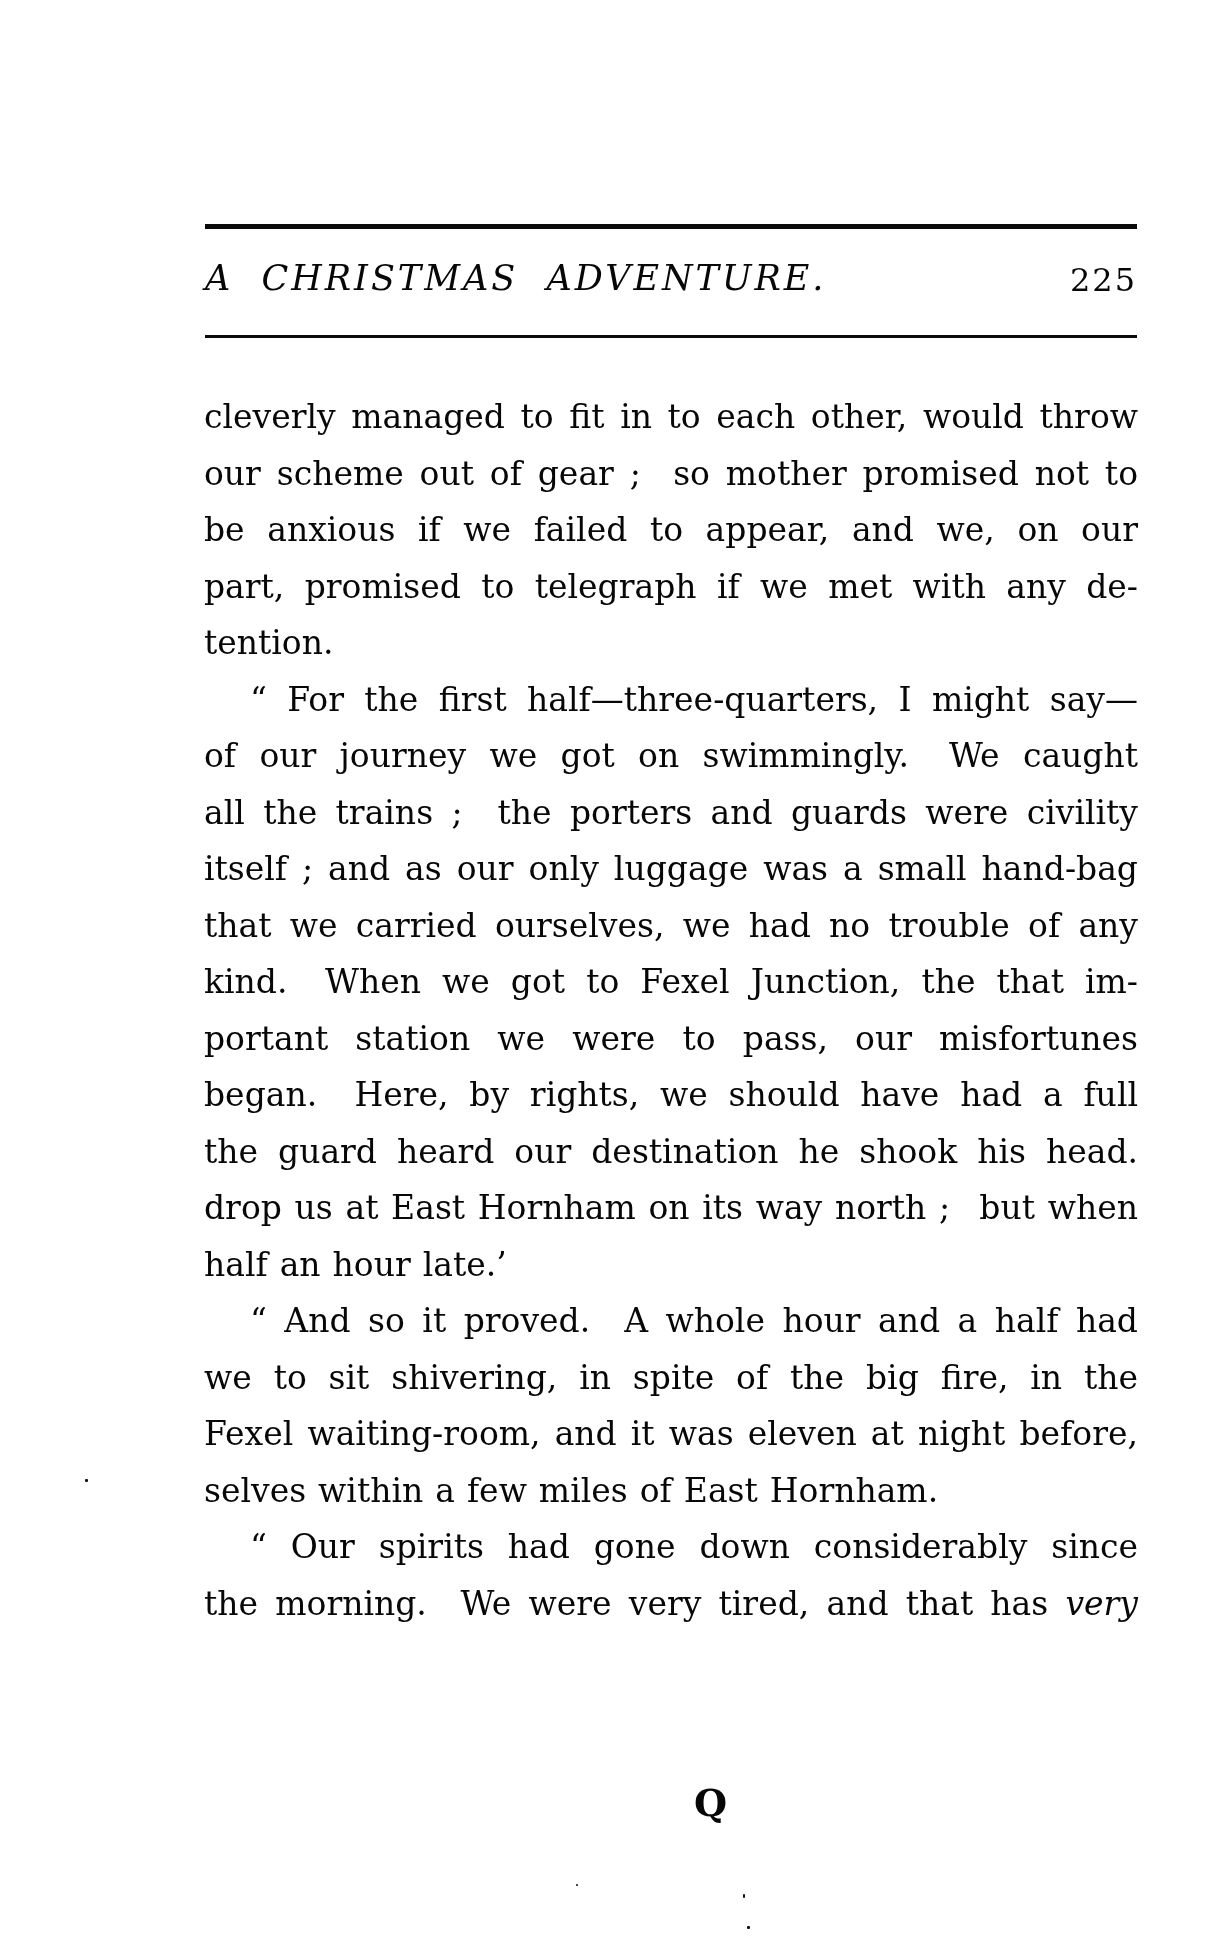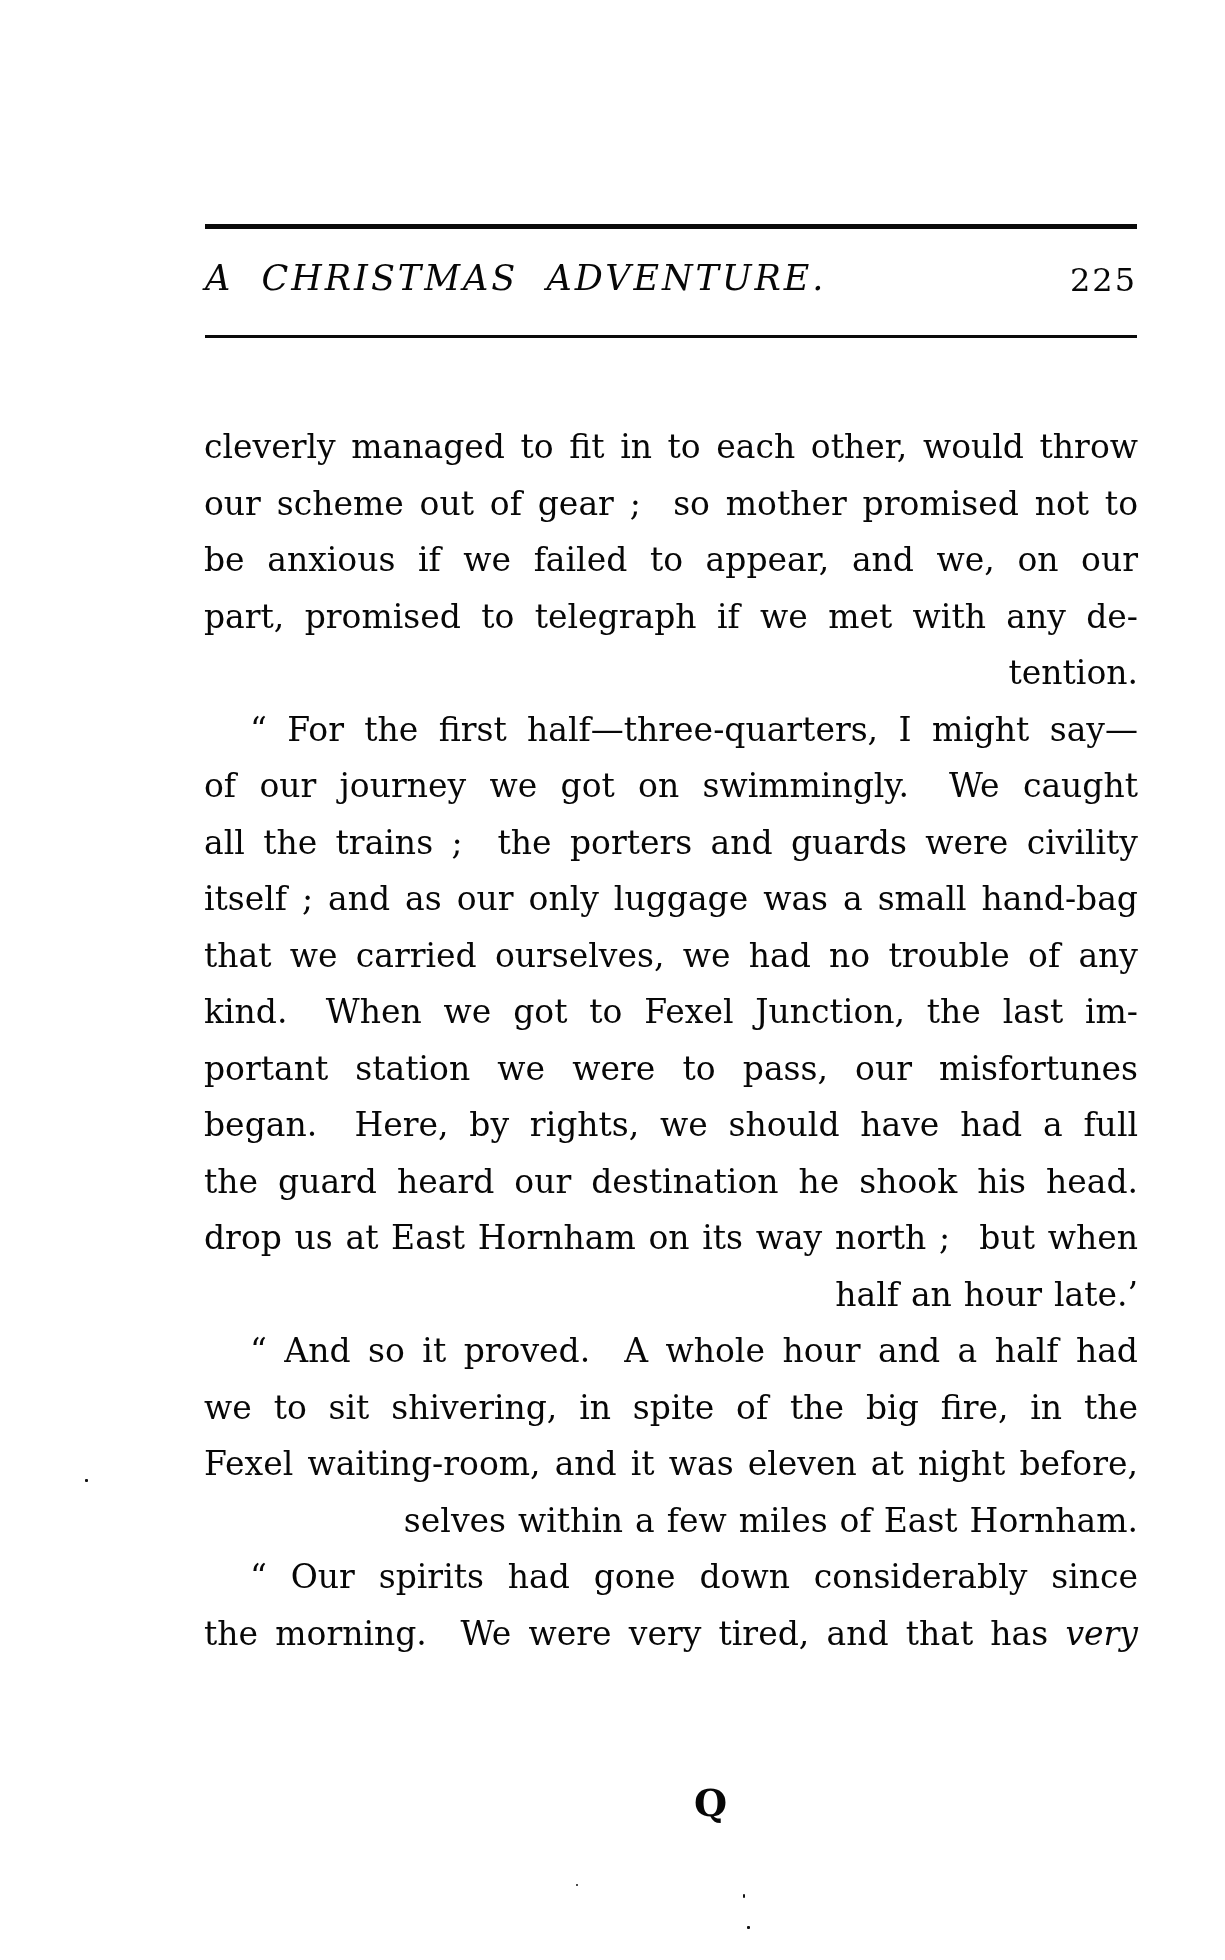--- a/index.html
+++ b/index.html
@@ -33,23 +33,22 @@
     position: absolute; right: 0; top: 3px;
     font-size: 32px;
     letter-spacing: 2px;
   }
   .body-text {
     position: absolute;
     left: 204px; top: 389px; width: 934px;
     font-size: 33px;
     line-height: 56.5px;
     word-spacing: 1.5px;
-    margin-top: 30px;
   }
-  .line { width: 100%; text-align: right; }
+  .line { width: 100%; text-align: left; }
   .line.j { text-align: justify; text-align-last: justify; }
   .line.in { text-indent: 46px; }
   .line em { font-style: italic; }
   .signature-mark {
     position: absolute;
     left: 694px; top: 1783px;
     font-size: 38px;
     font-weight: bold;
     line-height: 40px;
   }
@@ -73,21 +72,21 @@
       <div class="line j">cleverly managed to fit in to each other, would throw</div>
       <div class="line j">our scheme out of gear ;  so mother promised not to</div>
       <div class="line j">be anxious if we failed to appear, and we, on our</div>
       <div class="line j">part, promised to telegraph if we met with any de-</div>
       <div class="line">tention.</div>
       <div class="line j in">“ For the first half—three-quarters, I might say—</div>
       <div class="line j">of our journey we got on swimmingly.  We caught</div>
       <div class="line j">all the trains ;  the porters and guards were civility</div>
       <div class="line j">itself ; and as our only luggage was a small hand-bag</div>
       <div class="line j">that we carried ourselves, we had no trouble of any</div>
-      <div class="line j">kind.  When we got to Fexel Junction, the last im-</div>
+      <div class="line j">kind.  When we got to Fexel Junction, the that im-</div>
       <div class="line j">portant station we were to pass, our misfortunes</div>
       <div class="line j">began.  Here, by rights, we should have had a full</div>
       <div class="line j">the guard heard our destination he shook his head.</div>
       <div class="line j">drop us at East Hornham on its way north ;  but when</div>
       <div class="line">half an hour late.’</div>
       <div class="line j in">“ And so it proved.  A whole hour and a half had</div>
       <div class="line j">we to sit shivering, in spite of the big fire, in the</div>
       <div class="line j">Fexel waiting-room, and it was eleven at night before,</div>
       <div class="line">selves within a few miles of East Hornham.</div>
       <div class="line j in">“ Our spirits had gone down considerably since</div>

